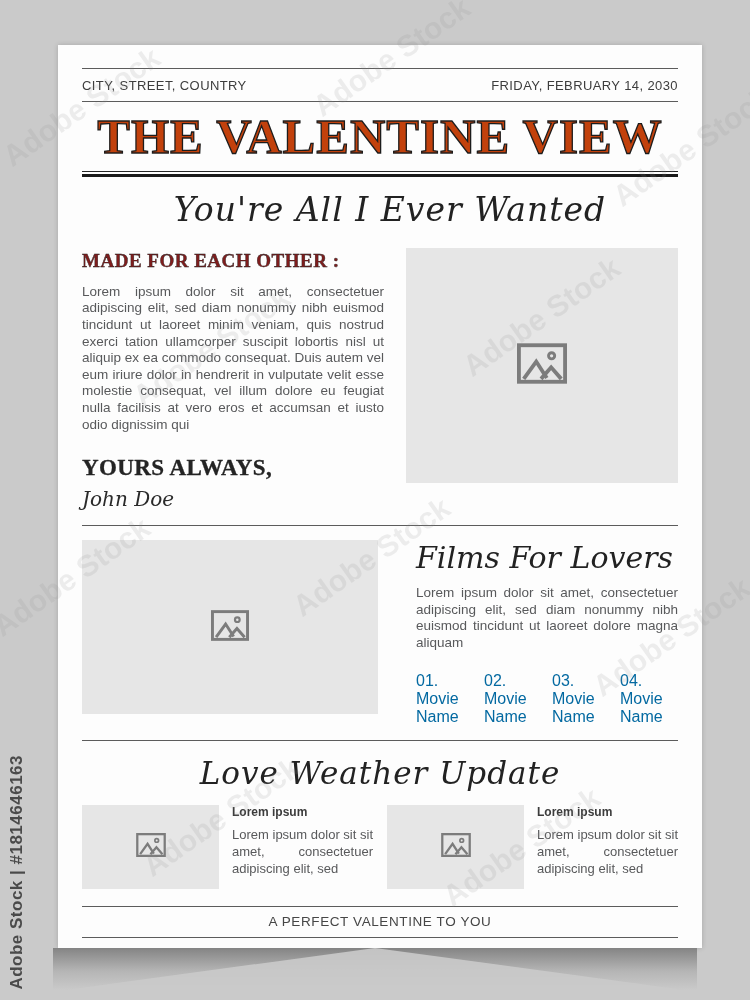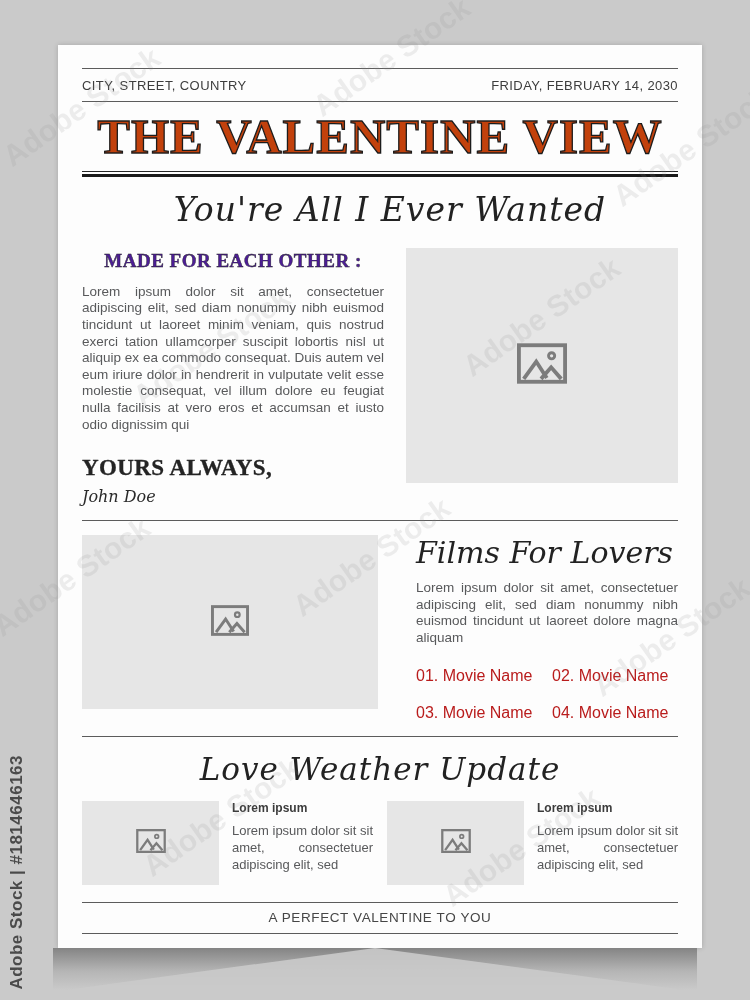--- a/index.html
+++ b/index.html
@@ -59,60 +59,59 @@
   
   .section1{
     display:flex;gap:22px;
     margin:19px 24px 0 24px;
   }
   .section1 .textcol{flex:1;min-width:0;}
   .lead-heading{
     font-family:"Liberation Serif", serif;
     font-weight:700;
     font-size:19px;
-    color:#4c1d95;
+    color:#7f1d1d;
     letter-spacing:.5px;
     margin:2px 0 12px 0;
-    text-align:center;
     -webkit-text-stroke:.4px #242424;
   }
   .bodytext{
     font-size:13.5px;line-height:16.6px;color:#58595b;
     text-align:justify;
   }
   .signoff{
     font-family:"Liberation Serif", serif;
     font-weight:700;font-size:23px;color:#242424;
     letter-spacing:.4px;margin:22px 0 6px 0;
     -webkit-text-stroke:.3px #242424;
   }
-  .signature{font-size:16px;color:#2a2a2a;}
+  .signature{font-size:20px;color:#2a2a2a;}
 
   
   .ph{
     background:#e6e6e6;
     display:flex;align-items:center;justify-content:center;
     color:#7c7c7c;
     flex:none;
   }
   .ph-lead{width:272px;height:235px;}
   .ph-films{width:296px;height:174px;}
   .ph-weather{width:137px;height:84px;}
 
   .divider{border-top:1px solid #5c5c5c;margin:14px 24px;}
 
   
   .section2{display:flex;gap:38px;margin:0 24px;}
   .section2 .textcol{flex:1;min-width:0;}
   .films-heading{font-size:30px;margin:0 0 10px 0;}
   .movies{
-    display:grid;grid-template-columns:1fr 1fr;
+    display:grid;grid-template-columns:1fr 1fr 1fr 1fr;
     row-gap:19px;column-gap:10px;
     margin-top:20px;
-    font-size:16px;color:#b91c1c;
+    font-size:16px;color:#0369a1;
   }
 
   
   .weather-heading{text-align:center;font-size:31px;margin:2px 0 14px 0;letter-spacing:1px;}
   .weather-row{display:flex;gap:14px;margin:0 24px;}
   .weather-card{flex:1;display:flex;gap:13px;min-width:0;}
   .card-title{font-size:12px;font-weight:600;color:#3c3c3c;margin:0 0 7px 0;}
   .card-body{font-size:13px;line-height:17px;color:#58595b;text-align:justify;}
 
   

